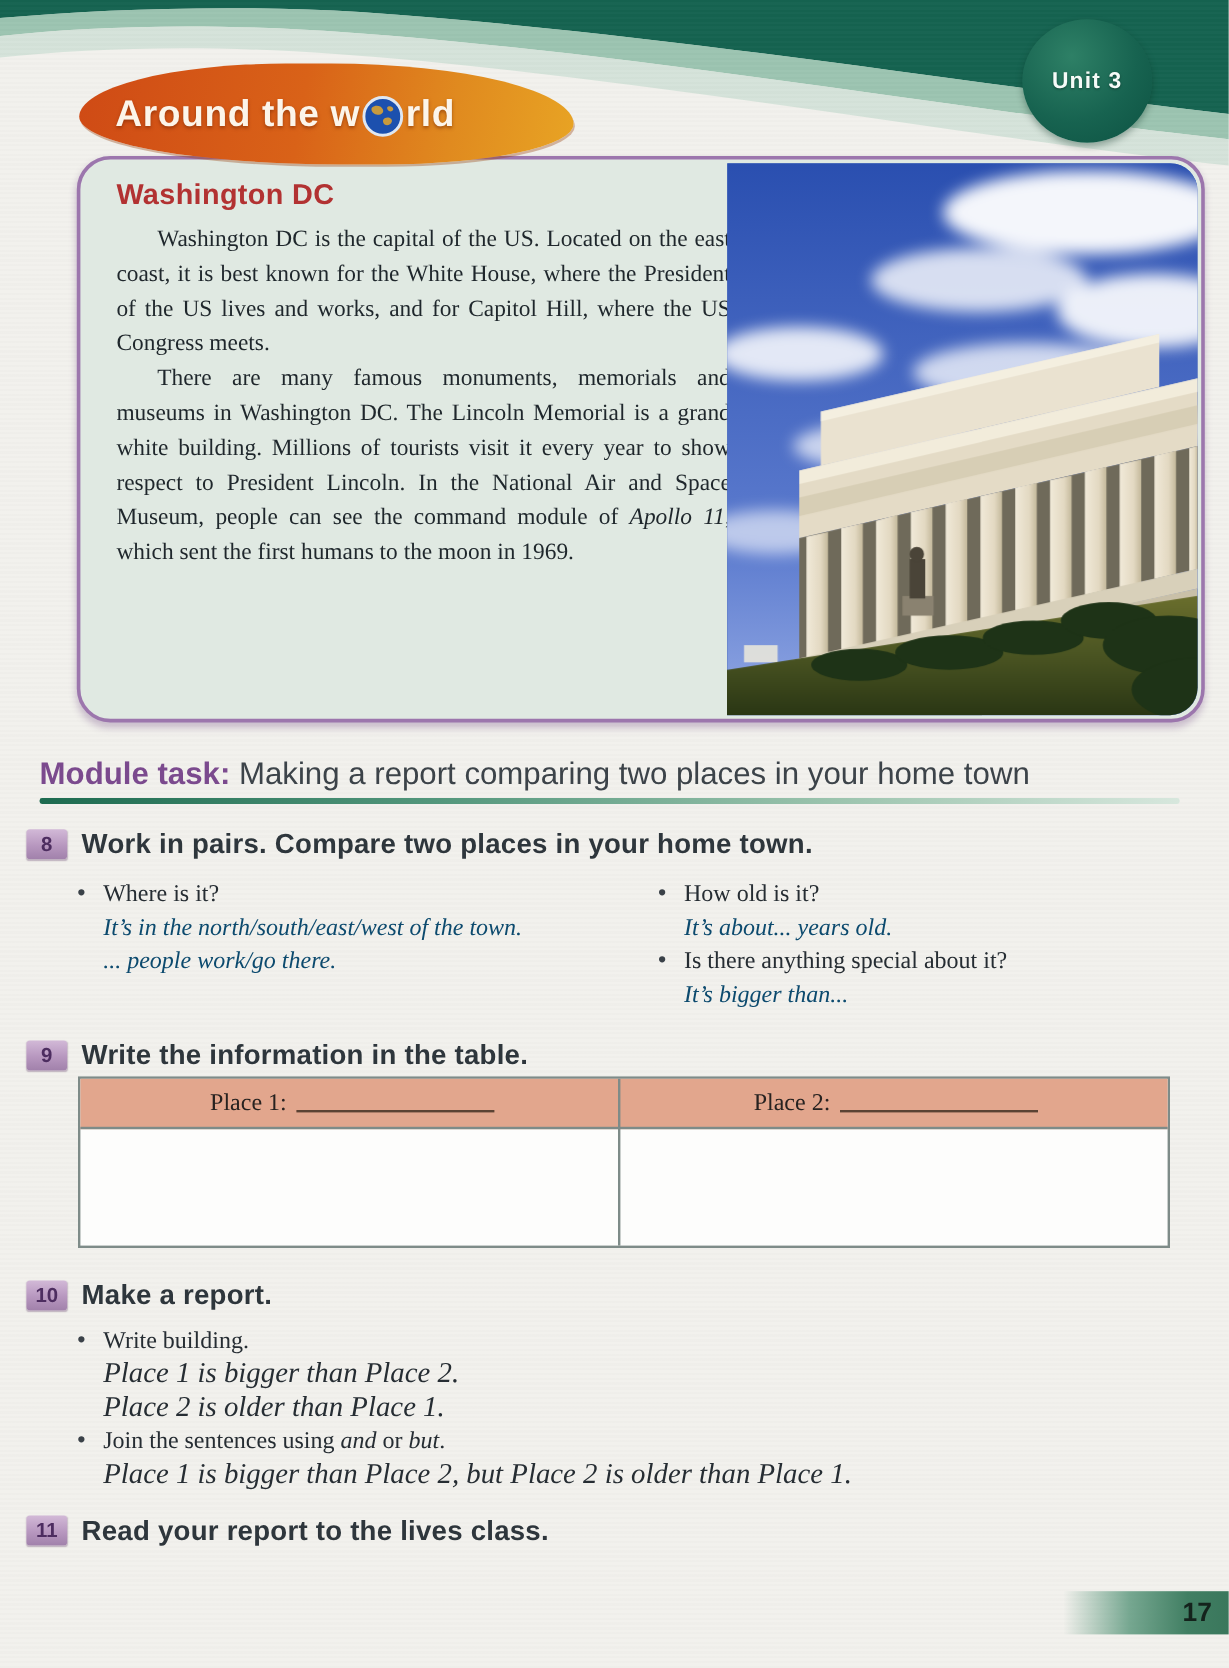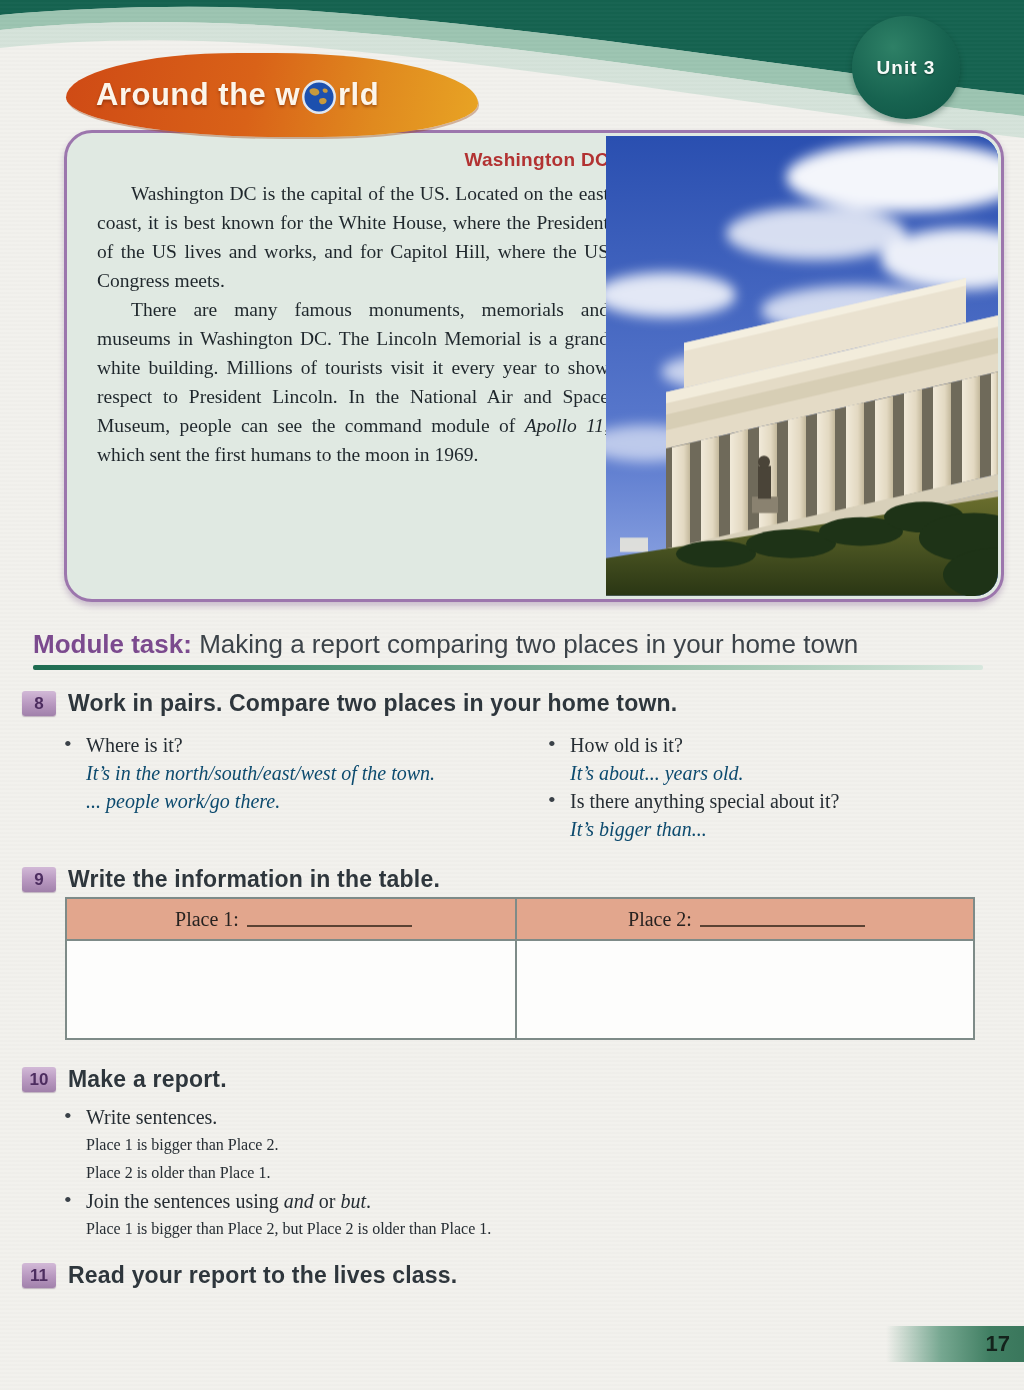--- a/index.html
+++ b/index.html
@@ -45,21 +45,21 @@
 
   
   .card{
     position:absolute; left:64px; top:130px; width:940px; height:472px; z-index:1;
     background:#e0e9e2;
     border:3px solid #9c76ad; border-radius:28px;
     box-shadow:0 4px 6px rgba(110,70,130,.30);
   }
   .card-text{ position:absolute; left:30px; top:16px; width:512px; }
   .card-title{
-    text-align:right; color:#b23232; font-weight:700; font-size:19px;
+    text-align:left; color:#b23232; font-weight:700; font-size:24px;
     margin-bottom:8px; letter-spacing:.3px;
   }
   .card-text p{
     font-family:"Liberation Serif", serif; font-size:19.5px; line-height:29px;
     color:#1f272c; text-align:justify; text-indent:34px;
   }
   .photo{
     position:absolute; top:3px; right:3px; bottom:3px; width:392px;
     border-radius:0 23px 23px 0; overflow:hidden; background:#3a5cb8;
   }
@@ -119,21 +119,21 @@
   .tb-cell{ flex:1; }
 
   
   .list10{ margin-top:10px; margin-left:42px; }
   .list10 .bullet{
     font-family:"Liberation Serif", serif; font-size:20px; line-height:28px; color:#262d33;
     padding-left:22px; position:relative;
   }
   .list10 .bullet::before{ content:"•"; position:absolute; left:0; top:-1px; color:#3a4148; font-size:22px; }
   .list10 .example{
-    font-family:"Liberation Serif", serif; font-size:16px; line-height:28px;
+    font-family:"Liberation Serif", serif; font-style:italic; font-size:24px; line-height:28px;
     color:#262d33; padding-left:22px;
   }
   .it{ font-style:italic; }
 
   
   .footer-bar{
     position:absolute; left:886px; top:1326px; width:138px; height:36px; z-index:2;
     background:linear-gradient(90deg, rgba(77,143,114,0) 0%, rgba(77,143,114,.75) 40%, #417f63 75%, #3a775c 100%);
     display:flex; align-items:center; justify-content:flex-end; padding-right:14px;
   }
@@ -314,21 +314,21 @@
     <div class="divider"></div>
   </div>
 </div>
 
 <div class="task" style="top:1066px;">
   <div class="task-head">
     <div class="badge">10</div>
     <div class="task-title">Make a report.</div>
   </div>
   <div class="list10">
-    <div class="bullet">Write sentences.</div>
+    <div class="bullet">Write building.</div>
     <div class="example">Place 1 is bigger than Place 2.</div>
     <div class="example">Place 2 is older than Place 1.</div>
     <div class="bullet"><span>Join the sentences using </span><span class="it">and</span><span> or </span><span class="it">but</span><span>.</span></div>
     <div class="example">Place 1 is bigger than Place 2, but Place 2 is older than Place 1.</div>
   </div>
 </div>
 
 <div class="task" style="top:1262px;">
   <div class="task-head">
     <div class="badge">11</div>

